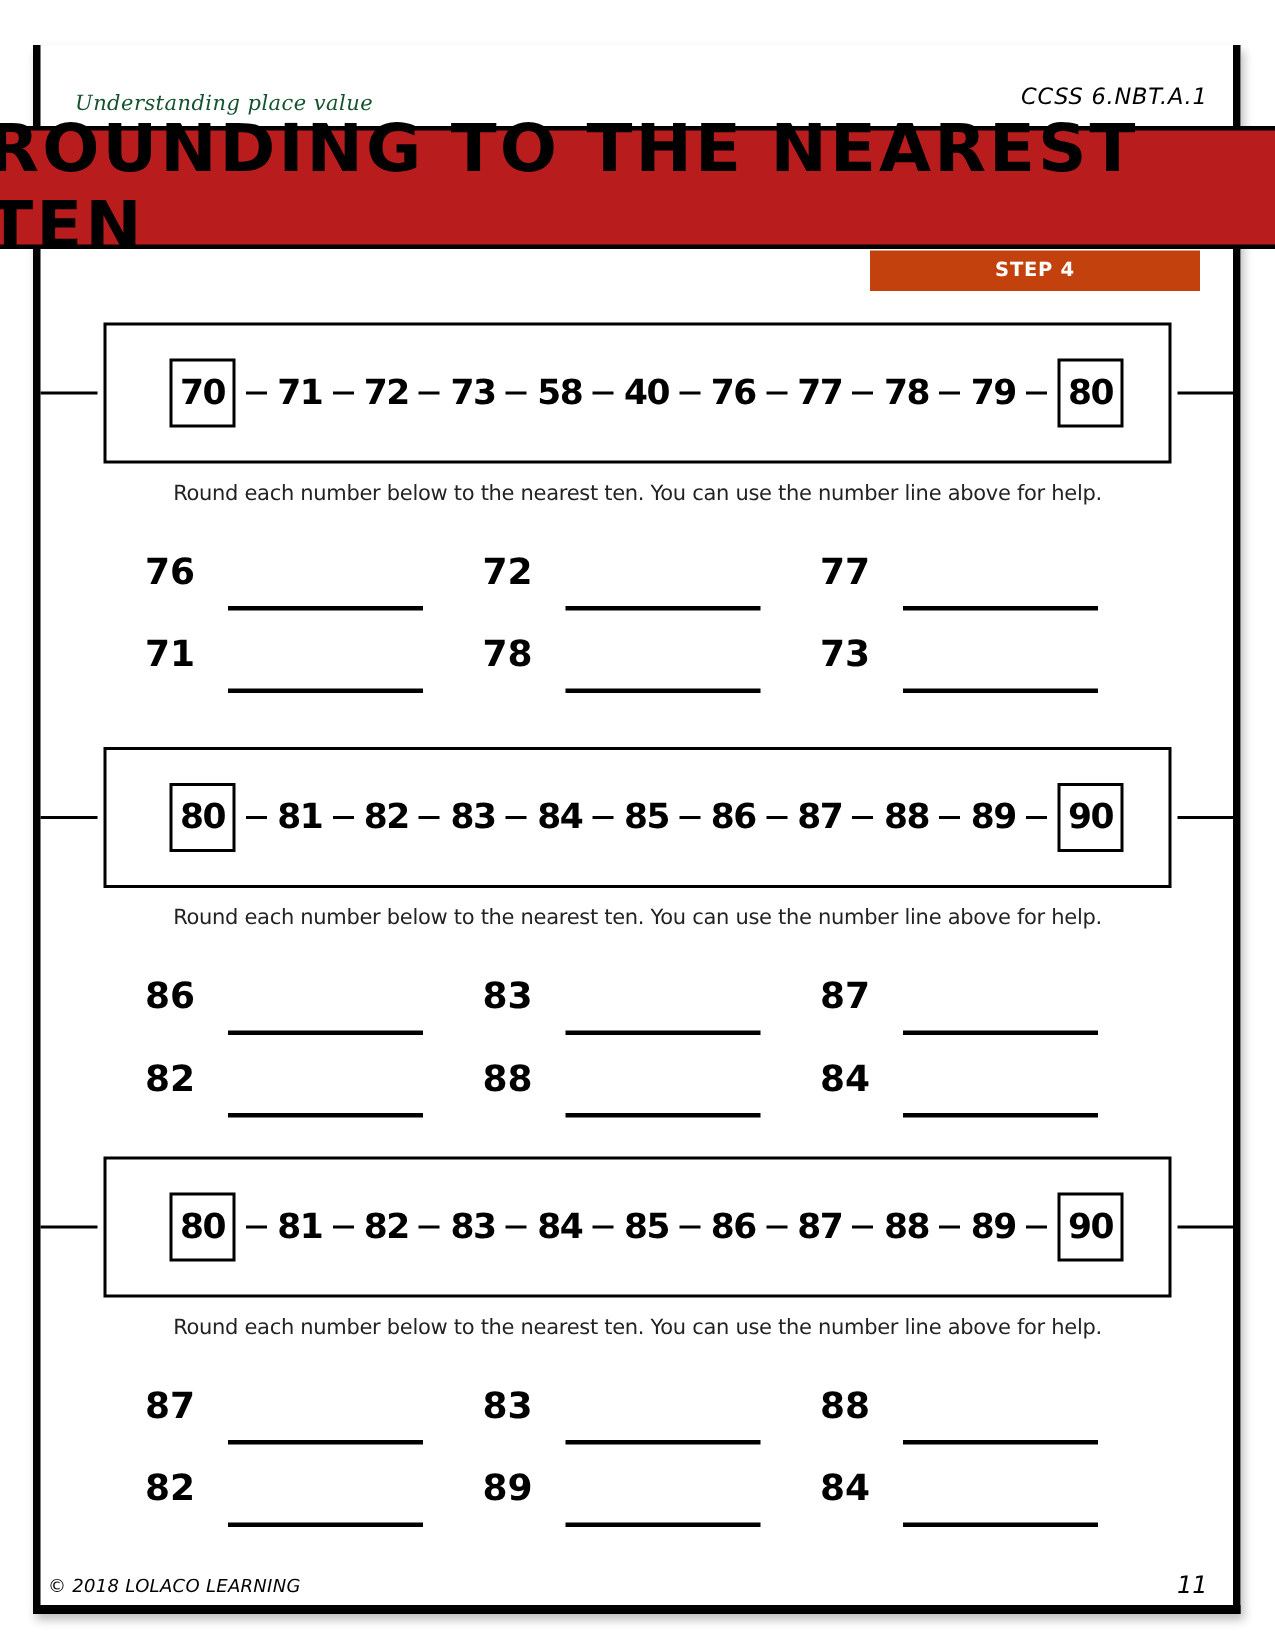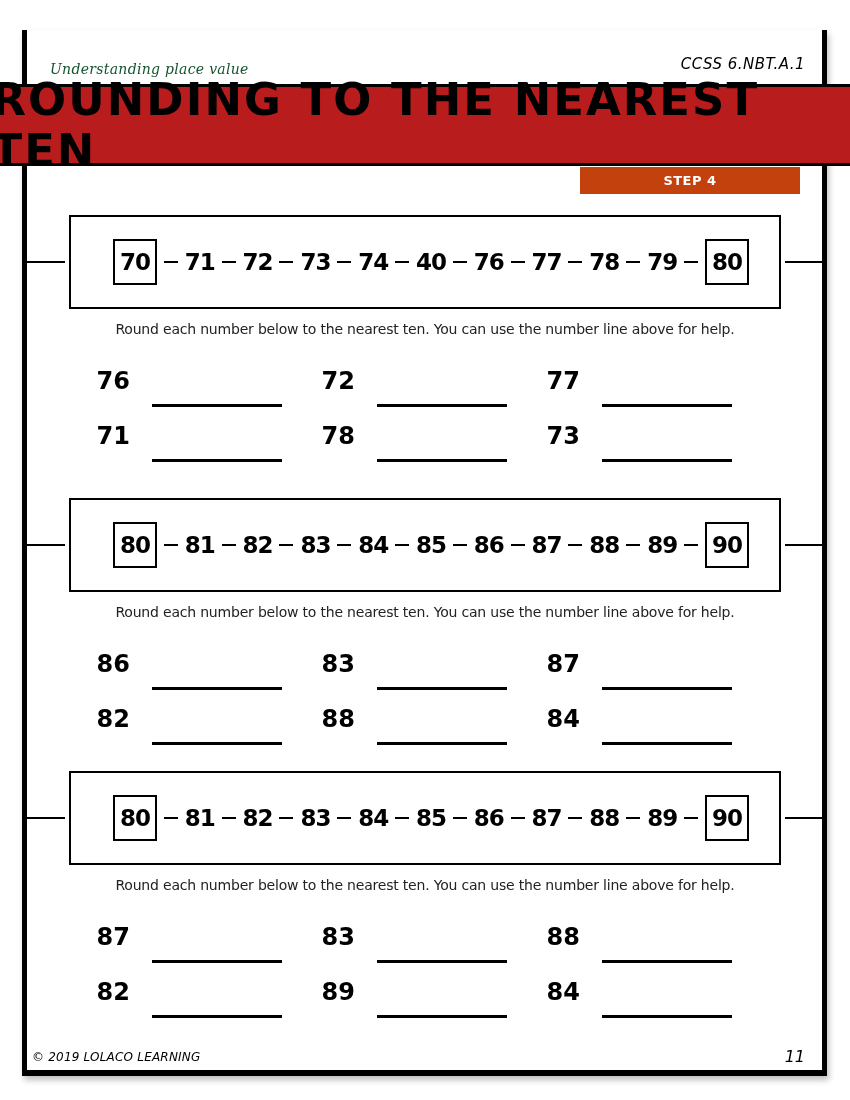--- a/index.html
+++ b/index.html
@@ -45,21 +45,21 @@
       <div class="nl-box" style="top: 0px;">
         <div class="nl-row" style="justify-content: space-between;">
           <div class="nl-item nl-end">70</div>
           <div class="nl-dash"></div>
           <div class="nl-item">71</div>
           <div class="nl-dash"></div>
           <div class="nl-item">72</div>
           <div class="nl-dash"></div>
           <div class="nl-item">73</div>
           <div class="nl-dash"></div>
-          <div class="nl-item">74</div>
+          <div class="nl-item">58</div>
           <div class="nl-dash"></div>
           <div class="nl-item">40</div>
           <div class="nl-dash"></div>
           <div class="nl-item">76</div>
           <div class="nl-dash"></div>
           <div class="nl-item">77</div>
           <div class="nl-dash"></div>
           <div class="nl-item">78</div>
           <div class="nl-dash"></div>
           <div class="nl-item">79</div>
@@ -196,14 +196,14 @@
         <div class="prob-num">89</div>
         <div class="prob-line"></div>
       </div>
       <div class="prob" style="left: 530px; top: 207px;">
         <div class="prob-num">84</div>
         <div class="prob-line"></div>
       </div>
     </div>
   </div>
 
-<div class="copyright">© 2019 LOLACO LEARNING</div>
+<div class="copyright">© 2018 LOLACO LEARNING</div>
 <div class="page-num">11</div>
 
 </body></html>

